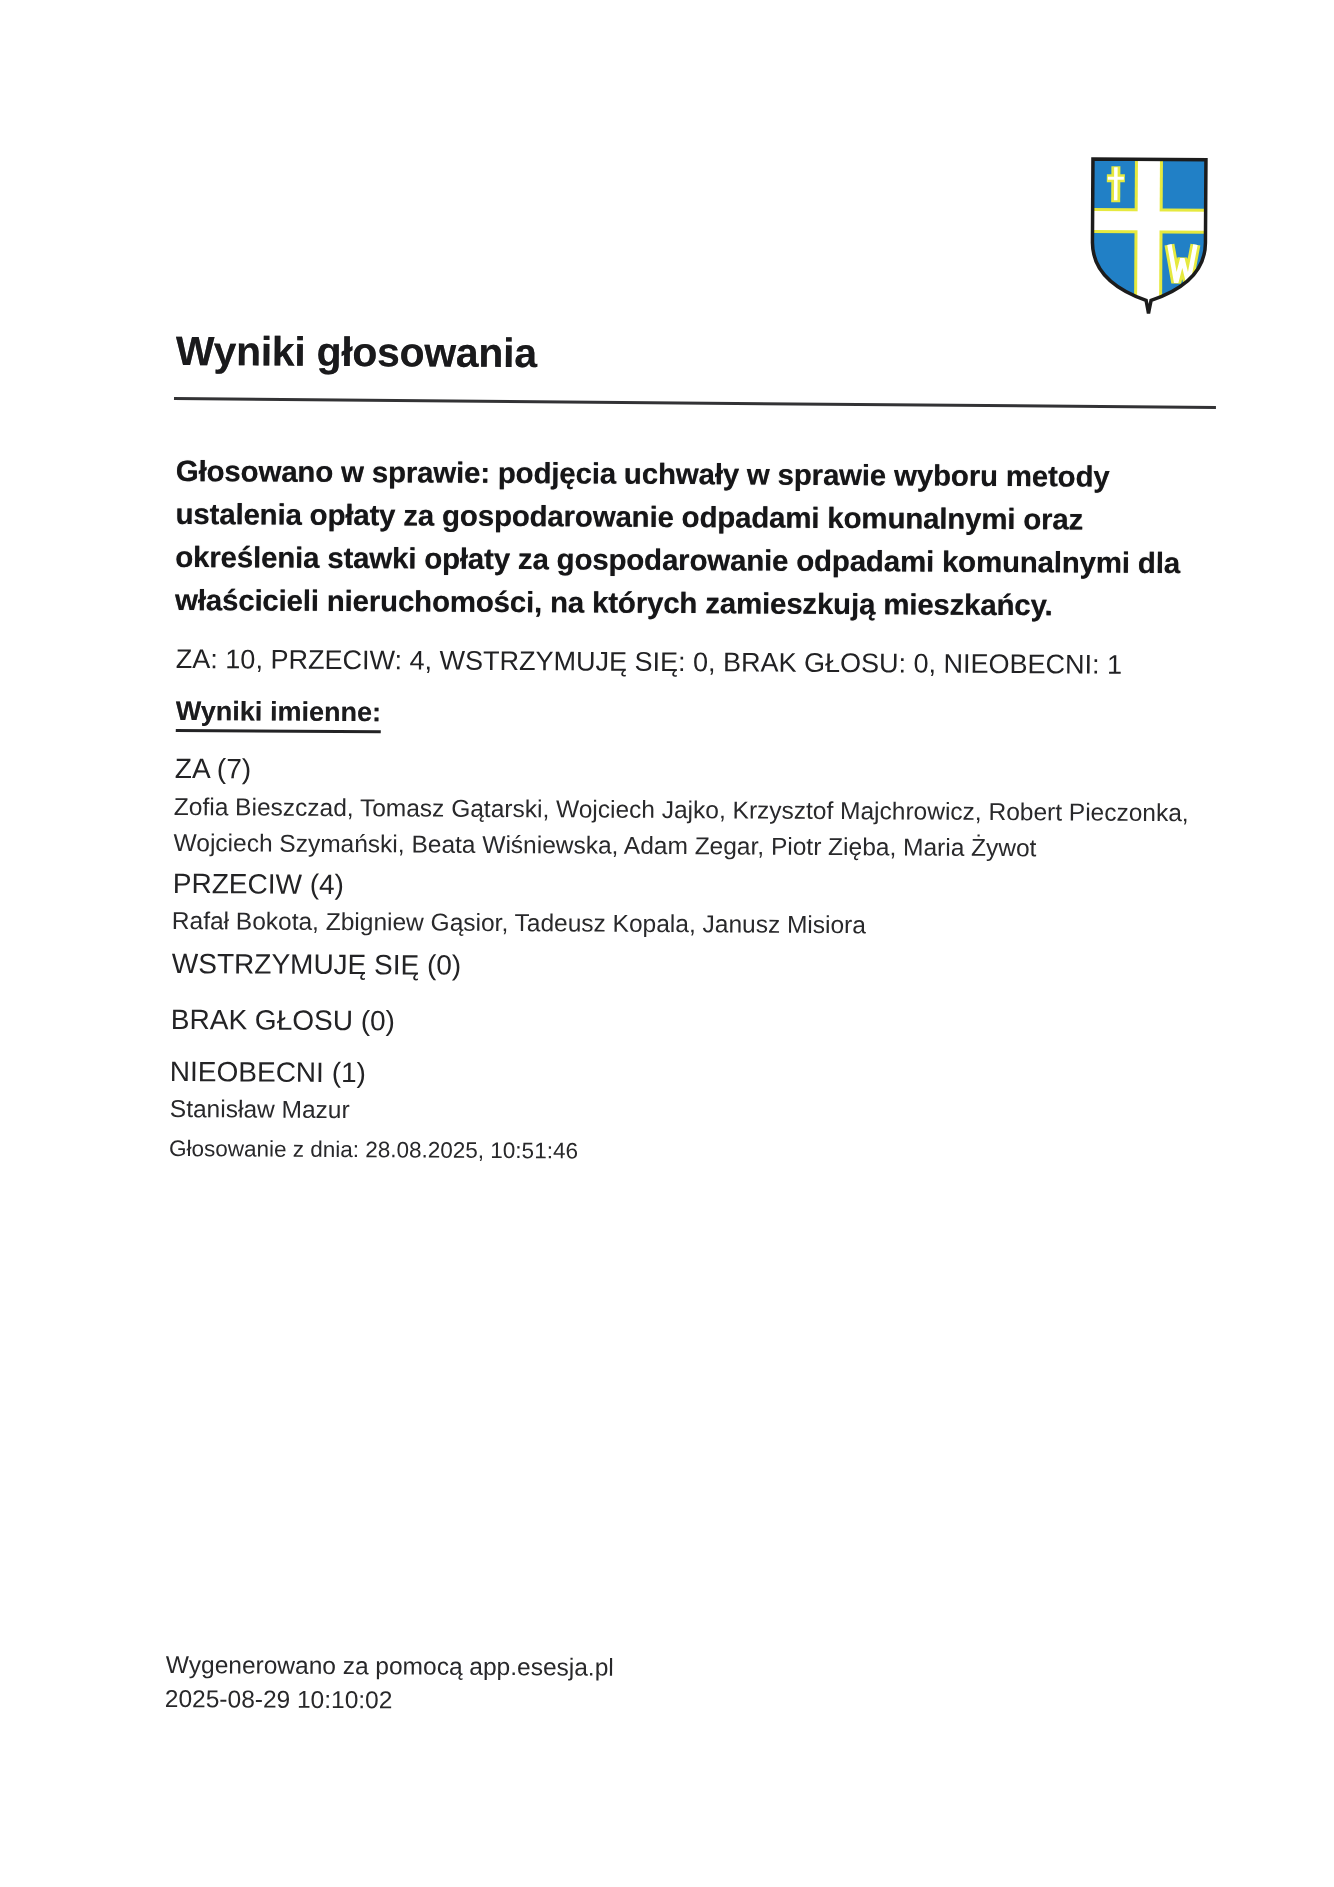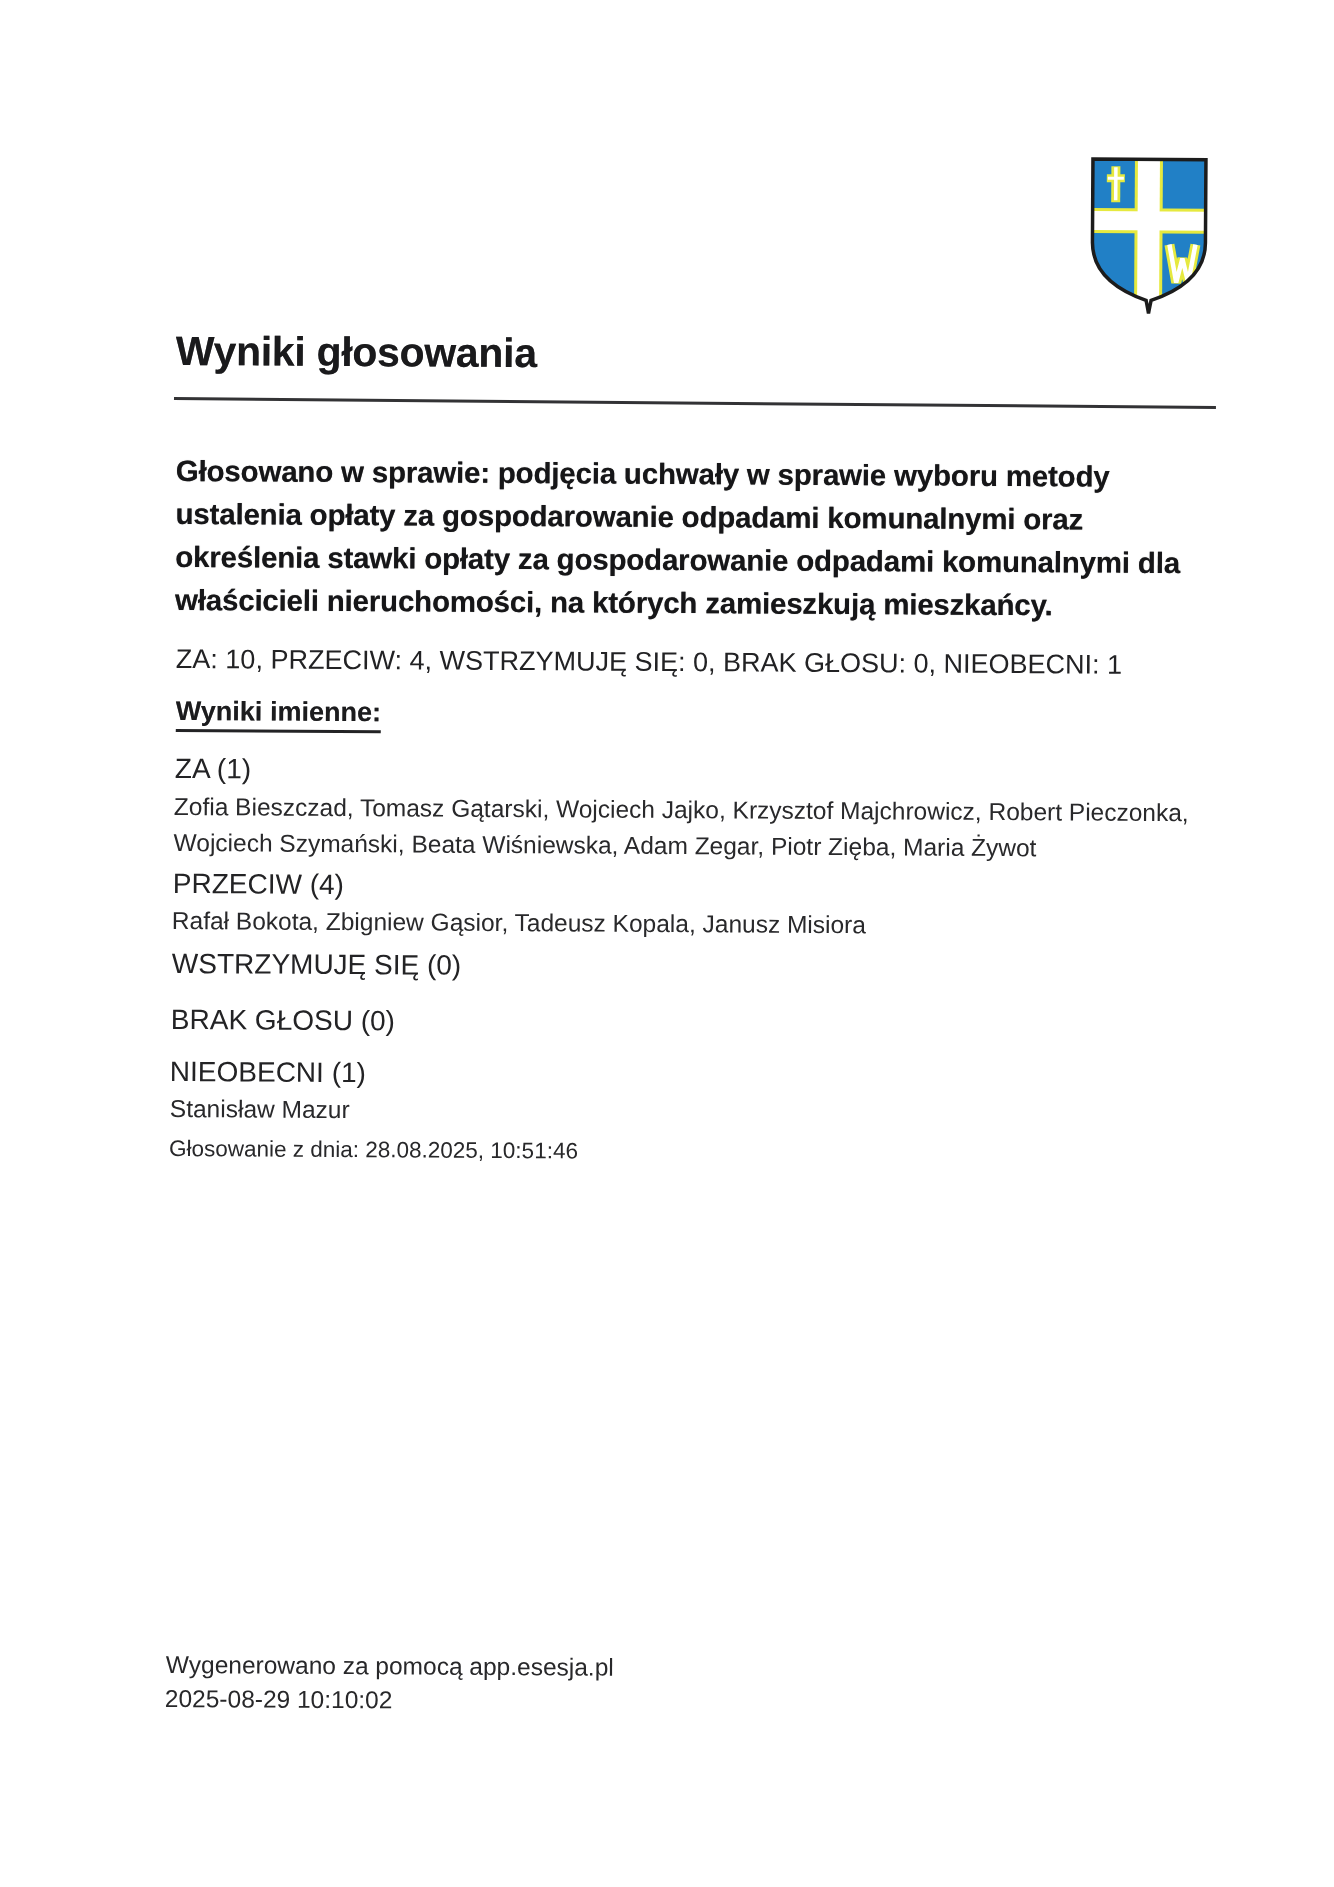--- a/index.html
+++ b/index.html
@@ -87,21 +87,21 @@
 
 <div class="abs page-title tilt">Wyniki głosowania</div>
 <div class="abs rule"></div>
 
 <div class="abs subject tilt">Głosowano w sprawie: podjęcia uchwały w sprawie wyboru metody ustalenia opłaty za gospodarowanie odpadami komunalnymi oraz określenia stawki opłaty za gospodarowanie odpadami komunalnymi dla właścicieli nieruchomości, na których zamieszkują mieszkańcy.</div>
 
 <div class="abs summary tilt">ZA: 10, PRZECIW: 4, WSTRZYMUJĘ SIĘ: 0, BRAK GŁOSU: 0, NIEOBECNI: 1</div>
 
 <div class="abs named-heading tilt">Wyniki imienne:</div>
 
-<div class="abs sec-label sec0-label tilt">ZA (1)</div>
+<div class="abs sec-label sec0-label tilt">ZA (7)</div>
 <div class="abs sec-names sec0-names tilt">Zofia Bieszczad, Tomasz Gątarski, Wojciech Jajko, Krzysztof Majchrowicz, Robert Pieczonka, Wojciech Szymański, Beata Wiśniewska, Adam Zegar, Piotr Zięba, Maria Żywot</div>
 
 <div class="abs sec-label sec1-label tilt">PRZECIW (4)</div>
 <div class="abs sec-names sec1-names tilt">Rafał Bokota, Zbigniew Gąsior, Tadeusz Kopala, Janusz Misiora</div>
 
 <div class="abs sec-label sec2-label tilt">WSTRZYMUJĘ SIĘ (0)</div>
 
 <div class="abs sec-label sec3-label tilt">BRAK GŁOSU (0)</div>
 
 <div class="abs sec-label sec4-label tilt">NIEOBECNI (1)</div>

